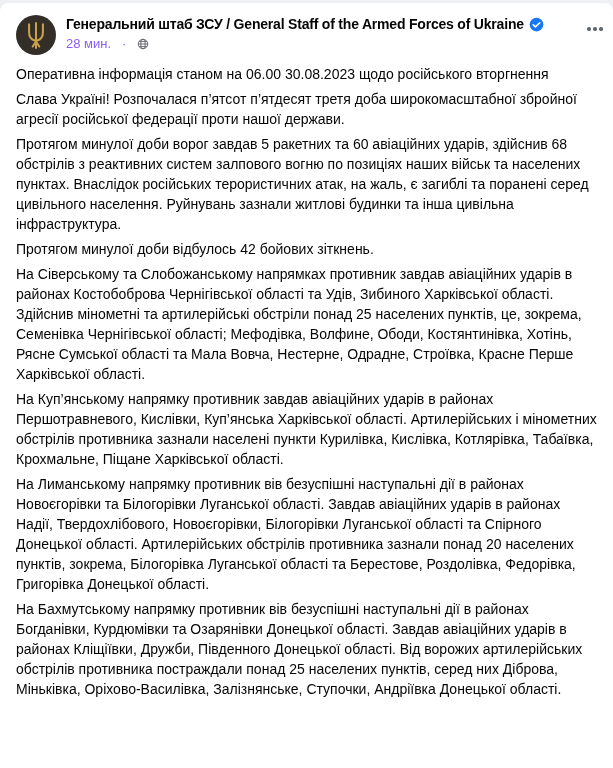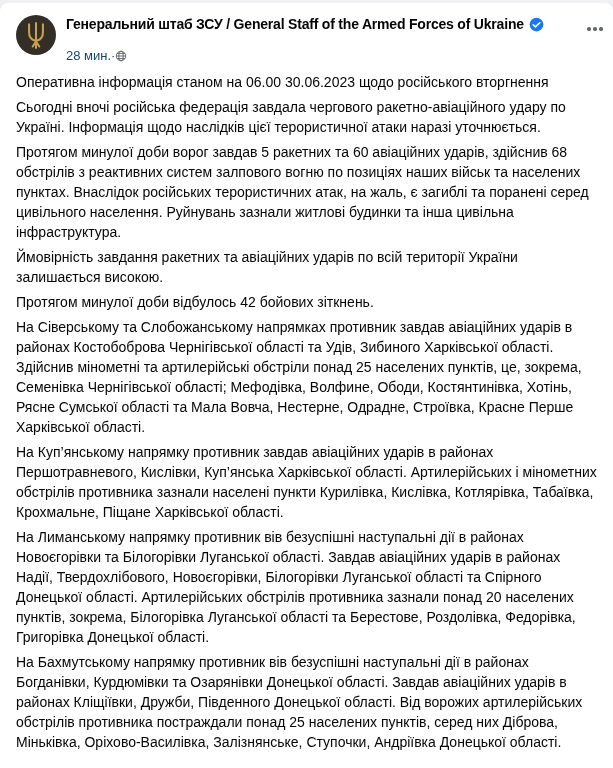--- a/index.html
+++ b/index.html
@@ -39,24 +39,24 @@
   }
   .page-name {
     font-weight: bold;
     font-size: 14px;
     letter-spacing: -0.2px;
     color: #050505;
     cursor: pointer;
   }
   .verified-badge { display: inline-flex; flex: 0 0 auto; }
   .meta-row {
-    display: flex; align-items: center; gap: 0;
-    margin-top: 16px;
+    display: flex; align-items: center; gap: 11px;
+    margin-top: 4px;
     font-size: 13px;
-    color: #0c4a6e;
+    color: #8b5cf6;
   }
   .meta-row .timestamp { cursor: pointer; }
   .more-btn {
     background: none; border: none;
     display: flex; gap: 2.5px; align-items: center;
     padding: 10px 2px;
     margin-top: 2px;
     cursor: pointer;
     border-radius: 50%;
   }
@@ -124,24 +124,23 @@
 
     <button class="more-btn" aria-label="More options">
       <span></span>
       <span></span>
       <span></span>
     </button>
 
   </div>
 
   <div class="post-body">
-    <p>Оперативна інформація станом на 06.00 30.06.2023 щодо російського вторгнення</p>
-    <p>Сьогодні вночі російська федерація завдала чергового ракетно-авіаційного удару по Україні. Інформація щодо наслідків цієї терористичної атаки наразі уточнюється.</p>
+    <p>Оперативна інформація станом на 06.00 30.08.2023 щодо російського вторгнення</p>
+    <p>Слава Україні! Розпочалася п’ятсот п’ятдесят третя доба широкомасштабної збройної агресії російської федерації проти нашої держави.</p>
     <p>Протягом минулої доби ворог завдав 5 ракетних та 60 авіаційних ударів, здійснив 68 обстрілів з реактивних систем залпового вогню по позиціях наших військ та населених пунктах. Внаслідок російських терористичних атак, на жаль, є загиблі та поранені серед цивільного населення. Руйнувань зазнали житлові будинки та інша цивільна інфраструктура.</p>
-    <p>Ймовірність завдання ракетних та авіаційних ударів по всій території України залишається високою.</p>
     <p>Протягом минулої доби відбулось 42 бойових зіткнень.</p>
     <p>На Сіверському та Слобожанському напрямках противник завдав авіаційних ударів в районах Костобоброва Чернігівської області та Удів, Зибиного Харківської області. Здійснив мінометні та артилерійські обстріли понад 25 населених пунктів, це, зокрема, Семенівка Чернігівської області; Мефодівка, Волфине, Ободи, Костянтинівка, Хотінь, Рясне Сумської області та Мала Вовча, Нестерне, Одрадне, Строївка, Красне Перше Харківської області.</p>
     <p>На Куп’янському напрямку противник завдав авіаційних ударів в районах Першотравневого, Кислівки, Куп’янська Харківської області. Артилерійських і мінометних обстрілів противника зазнали населені пункти Курилівка, Кислівка, Котлярівка, Табаївка, Крохмальне, Піщане Харківської області.</p>
     <p>На Лиманському напрямку противник вів безуспішні наступальні дії в районах Новоєгорівки та Білогорівки Луганської області. Завдав авіаційних ударів в районах Надії, Твердохлібового, Новоєгорівки, Білогорівки Луганської області та Спірного Донецької області. Артилерійських обстрілів противника зазнали понад 20 населених пунктів, зокрема, Білогорівка Луганської області та Берестове, Роздолівка, Федорівка, Григорівка Донецької області.</p>
     <p>На Бахмутському напрямку противник вів безуспішні наступальні дії в районах Богданівки, Курдюмівки та Озарянівки Донецької області. Завдав авіаційних ударів в районах Кліщіївки, Дружби, Південного Донецької області. Від ворожих артилерійських обстрілів противника постраждали понад 25 населених пунктів, серед них Діброва, Міньківка, Оріхово-Василівка, Залізнянське, Ступочки, Андріївка Донецької області.</p>
 
   </div>
 
 </div>
 

